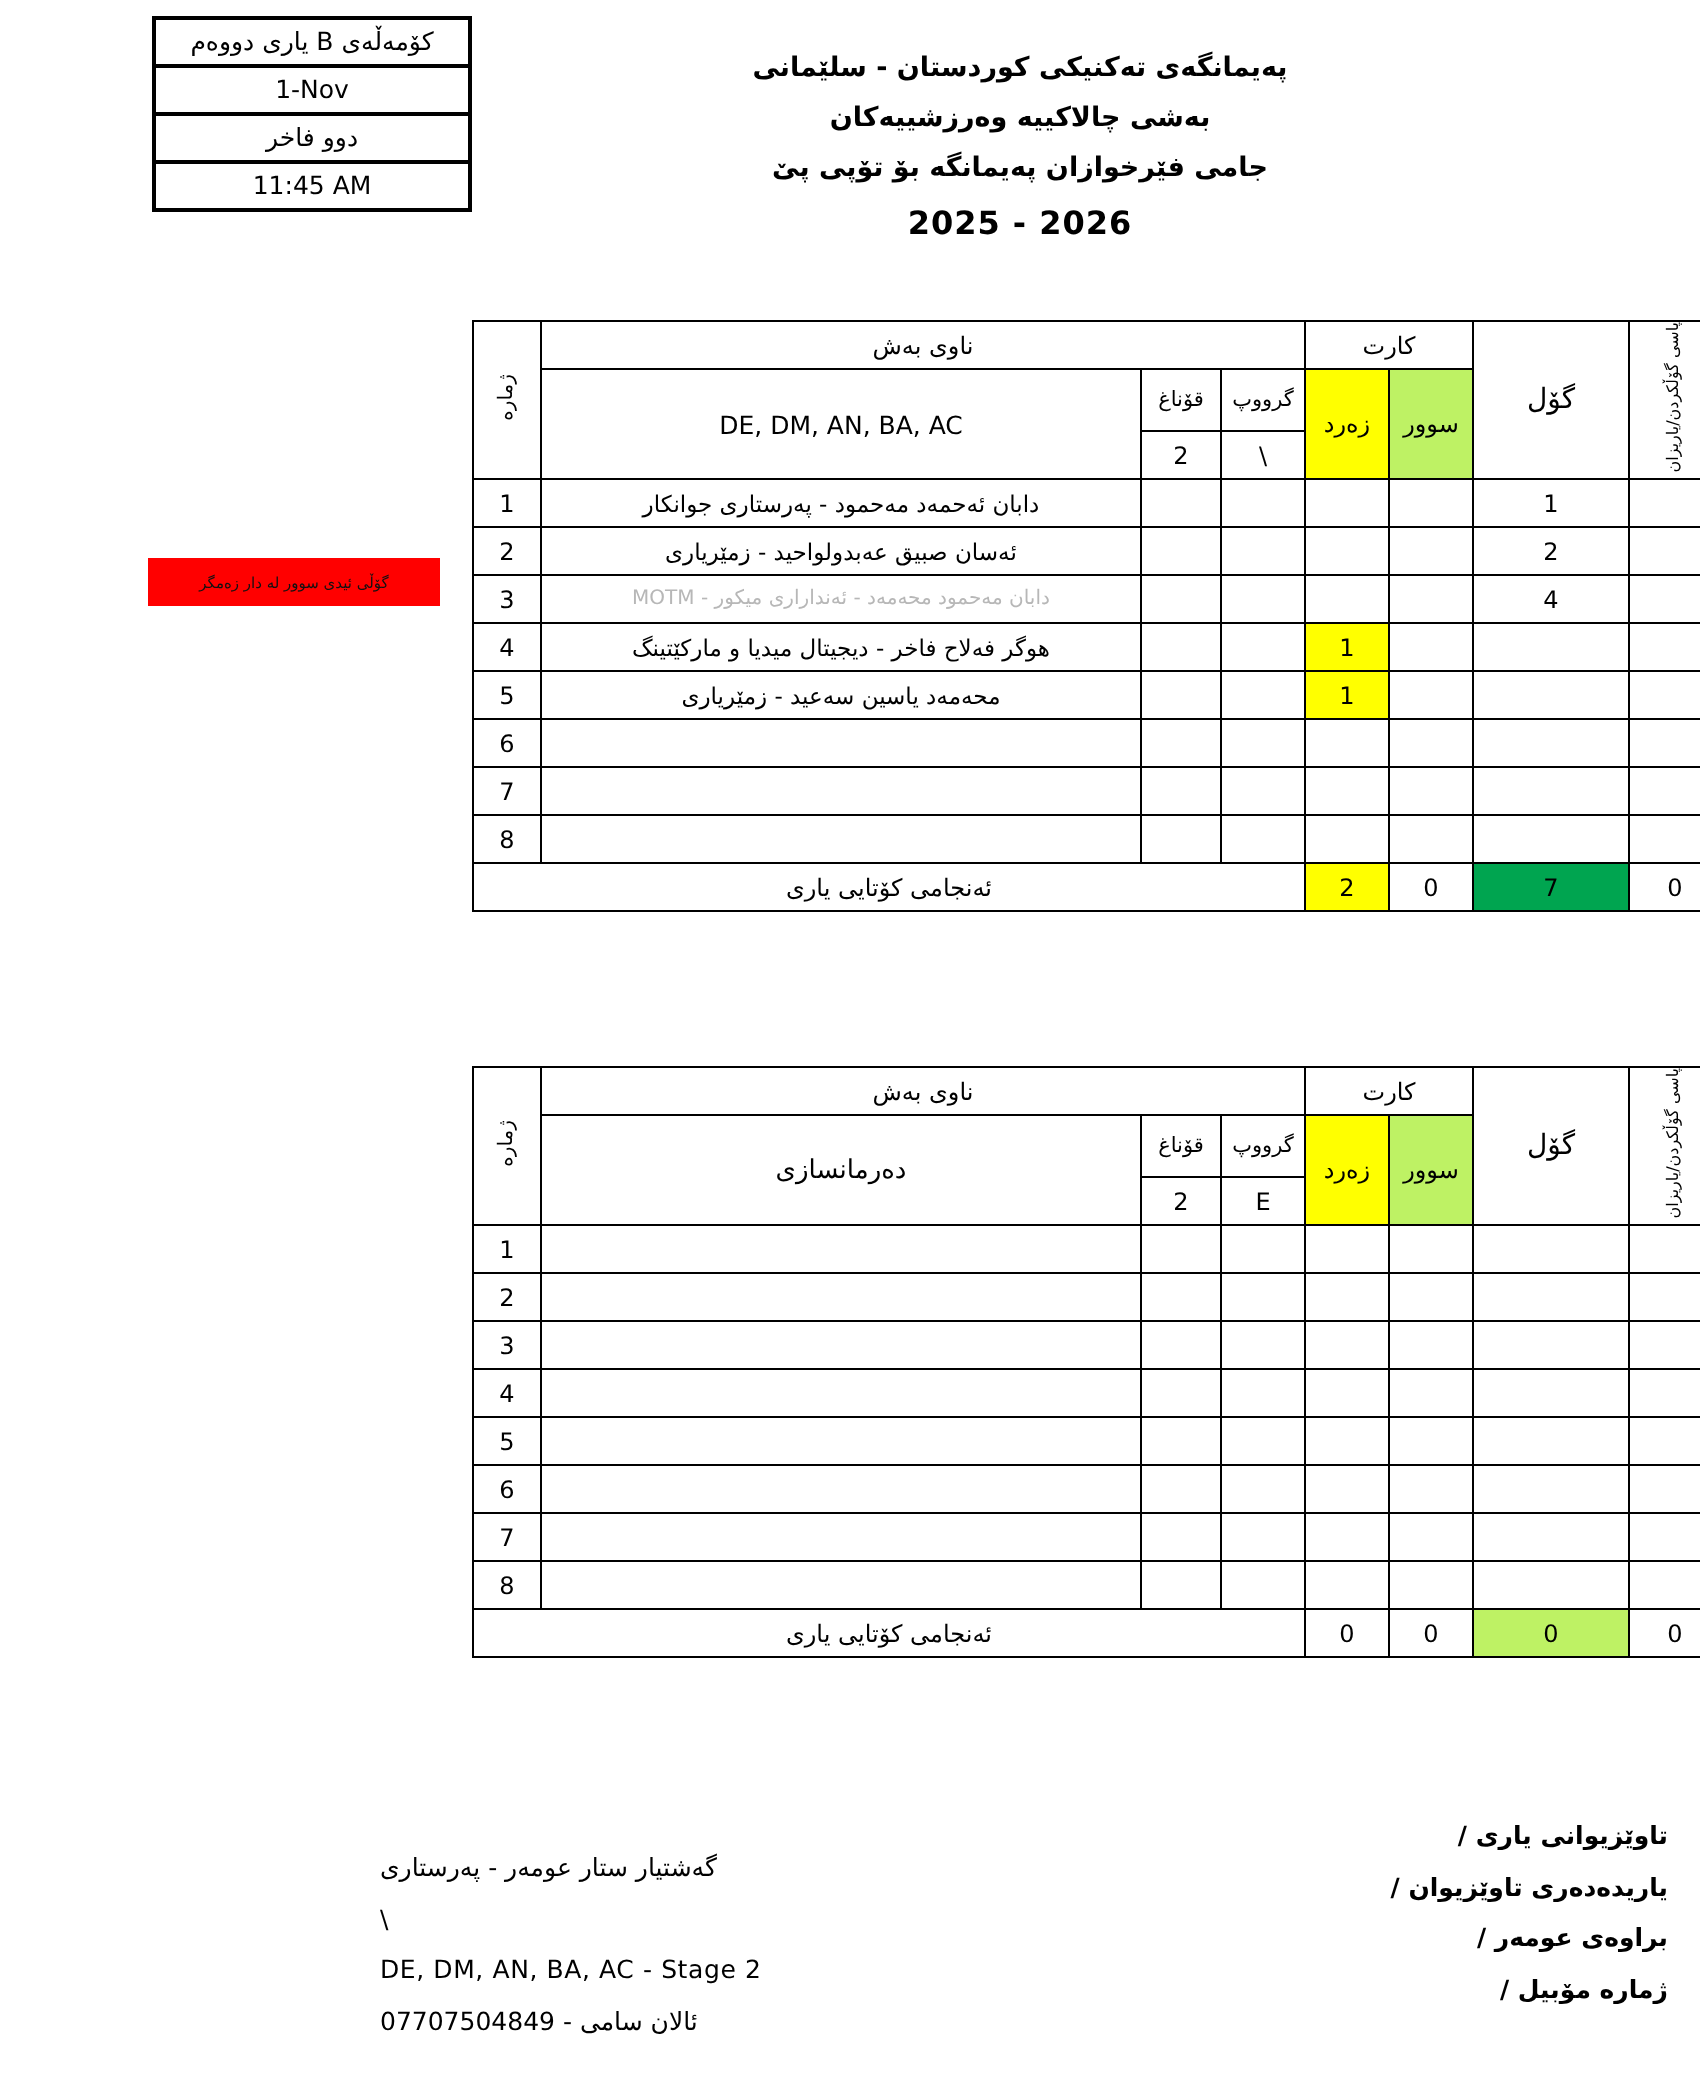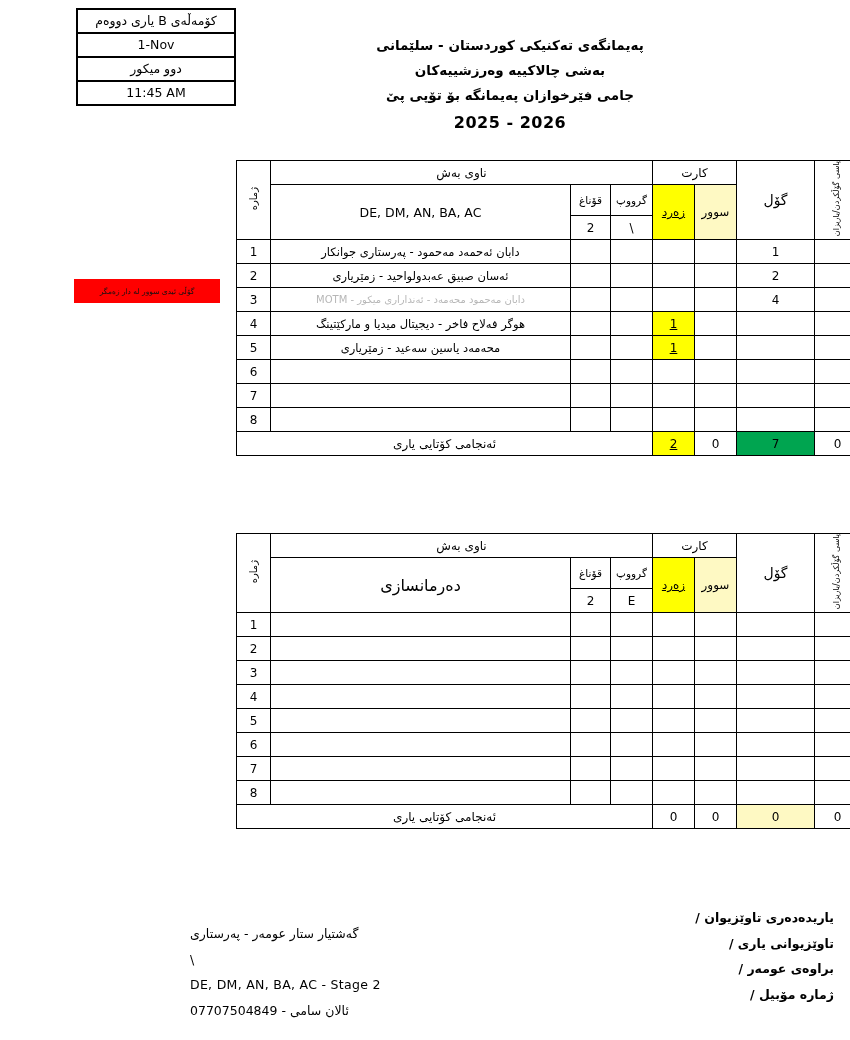--- a/index.html
+++ b/index.html
@@ -45,21 +45,20 @@
   .titles {
     position: absolute;
     top: 22px;
     left: 300px;
     width: 420px;
     text-align: center;
     font-size: 13.5px;
     line-height: 1.85;
     font-weight: bold;
     direction: rtl;
-    margin-top: 11px;
   }
   .titles .year {
     direction: ltr;
     font-size: 16px;
     letter-spacing: 0.5px;
   }
 
   
   .sheet {
     position: absolute;
@@ -88,22 +87,22 @@
   .c-goal   { width: 78px; }
   .c-ass    { width: 46px; }
   .vert {
     writing-mode: vertical-rl;
     transform: rotate(180deg);
     font-size: 8px;
     line-height: 1.1;
     white-space: nowrap;
   }
   .bold { font-weight: bold; }
-  .yellow-bg { background: #ffff00; font-weight: bold; text-decoration: underline; }
-  .red-bg    { background: #fef9c3; font-weight: bold; }
+  .yellow-bg { background: #ffff00; font-weight: bold; }
+  .red-bg    { background: #bef264; font-weight: bold; }
   .green-bg  { background: #00a550; font-weight: bold; color: #000; }
   .ltr { direction: ltr; }
   .small { font-size: 10.5px; }
   .namecell {
     text-align: center;
     font-size: 11.5px;
     padding: 0 4px;
   }
   .namecell.faded { color: #b7b7b7; font-size: 10px; }
 
@@ -154,21 +153,21 @@
     font-weight: normal;
   }
   .footer .values .ltr { direction: ltr; letter-spacing: 0.3px; }
 </style>
 </head>
 <body>
 
 <div class="meta-box">
   <div class="meta-row">کۆمەڵەی B  یاری دووەم</div>
   <div class="meta-row ltr">1-Nov</div>
-  <div class="meta-row">دوو میکور</div>
+  <div class="meta-row">دوو فاخر</div>
   <div class="meta-row ltr">11:45 AM</div>
 </div>
 
 <div class="titles">
   <div>پەیمانگەی تەکنیکی کوردستان - سلێمانی</div>
   <div>بەشی چالاکییە وەرزشییەکان</div>
   <div>جامی فێرخوازان پەیمانگە بۆ تۆپی پێ</div>
   <div class="year">2025 - 2026</div>
 </div>
 
@@ -321,21 +320,21 @@
       <td colspan="3" class="bold">ناوی بەش</td>
       <td rowspan="3">
         <span class="vert" style="font-size:10px">ژمارە</span>
       </td>
     </tr>
     <tr>
       <td rowspan="2" class="red-bg">سوور</td>
       <td rowspan="2" class="yellow-bg">زەرد</td>
       <td class="small">گرووپ</td>
       <td class="small">قۆناغ</td>
-      <td rowspan="2" class="bold" style="font-size:16px">دەرمانسازی</td>
+      <td rowspan="2" class="bold" style="font-size:13px">دەرمانسازی</td>
     </tr>
     <tr>
       <td class="ltr">E</td>
       <td>2</td>
     </tr>
 
     <tr>
       <td></td>
       <td></td>
       <td></td>
@@ -421,22 +420,22 @@
       <td class="red-bg">0</td>
       <td class="bold">0</td>
       <td class="bold">0</td>
       <td colspan="4" class="bold">ئەنجامی کۆتایی یاری</td>
     </tr>
   </tbody>
 </table>
 
 <div class="footer">
   <div class="labels">
+    <div>تاوێزیوانی یاری /</div>
     <div>یاریدەدەری تاوێزیوان /</div>
-    <div>تاوێزیوانی یاری /</div>
     <div>براوەی عومەر /</div>
     <div>ژمارە مۆبیل /</div>
   </div>
   <div class="values">
     <div>گەشتیار ستار عومەر - پەرستاری</div>
     <div>\</div>
     <div class="ltr">DE, DM, AN, BA, AC  -  Stage 2</div>
     <div>ئالان سامی - 07707504849</div>
   </div>
 </div>

